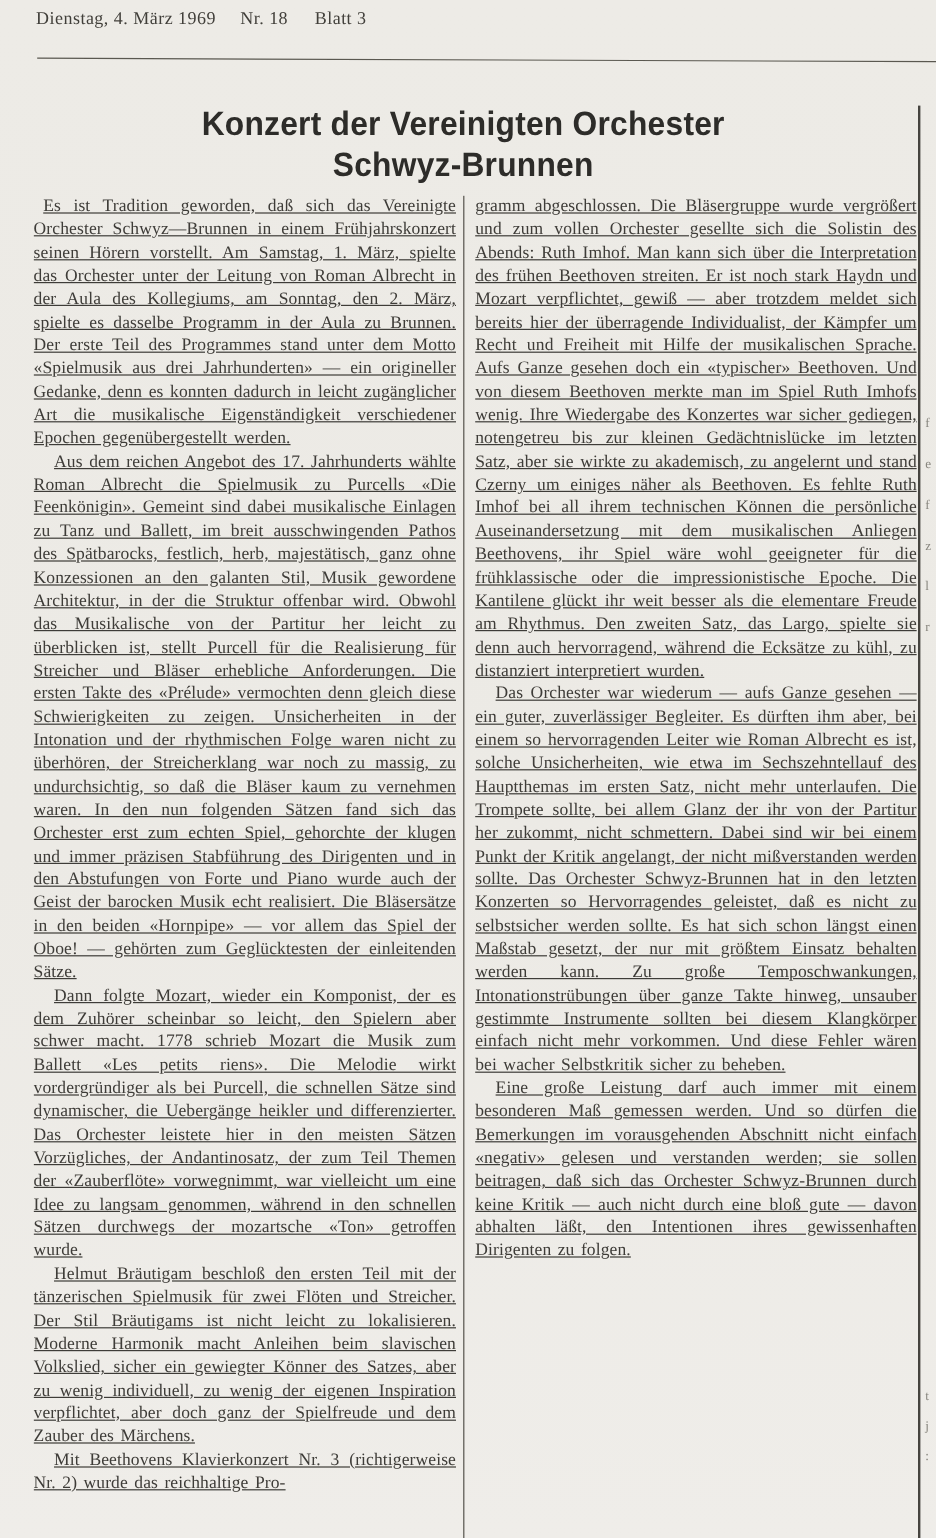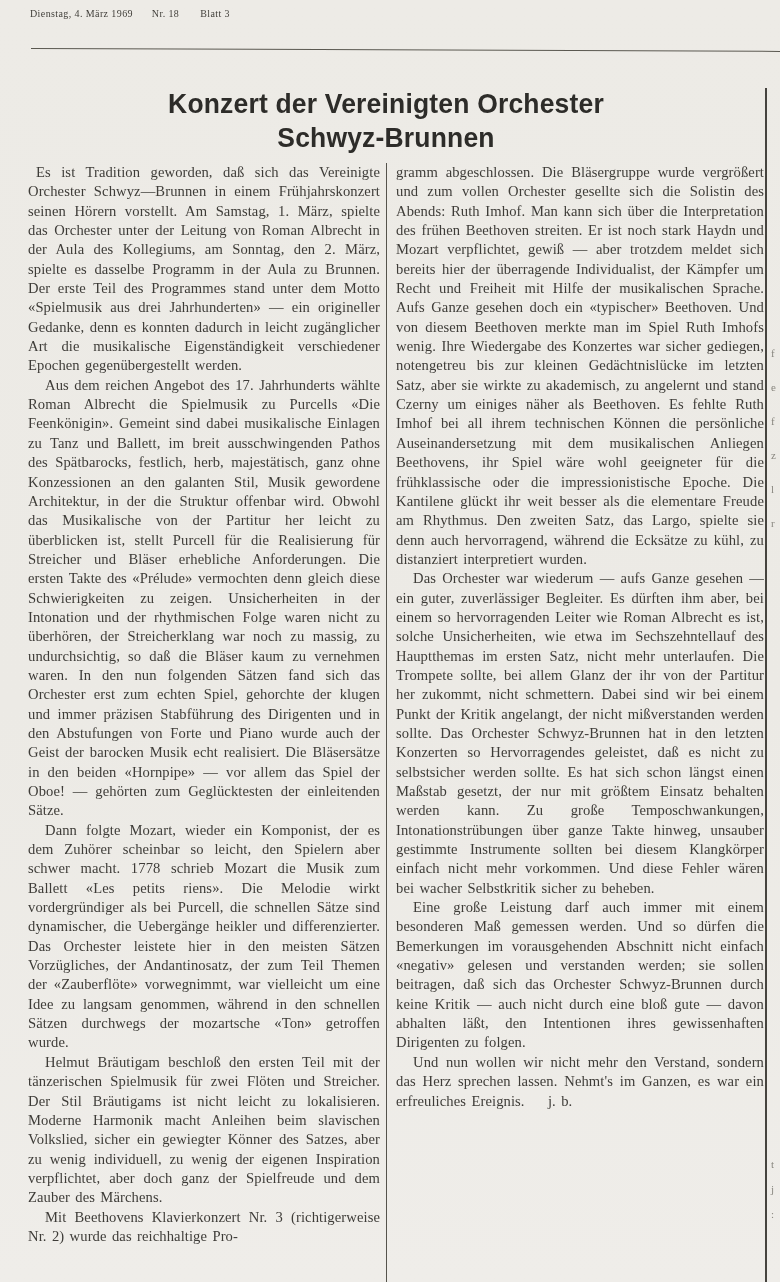--- a/index.html
+++ b/index.html
@@ -11,21 +11,21 @@
   .page {
     position: relative;
     width: 780px; height: 1282px;
     overflow: hidden;
     background: linear-gradient(180deg, #edebe6 0%, #eceae5 55%, #efede9 100%);
     color: #3e3c38;
   }
   
   .masthead {
     position: absolute; top: 8px; left: 30px;
-    font-size: 10px; letter-spacing: 0.4px;
+    font-size: 15px; letter-spacing: 0.4px;
     color: #413f3a; white-space: nowrap;
   }
   .masthead .issue { margin-left: 16px; }
   .masthead .sheet { margin-left: 18px; }
   .top-rule {
     position: absolute; top: 48px; left: 31px; right: -4px;
     height: 1.4px; background: #5a5850;
     transform: rotate(0.22deg); transform-origin: left center;
   }
   
@@ -47,20 +47,21 @@
   .col.left  { width: 352px; padding-right: 6px; }
   .col.right { flex: 1; padding-left: 9px; }
   .col-divider {
     width: 1px; background: #55534c; flex: 0 0 1px;
   }
   .col p {
     margin: 0; text-indent: 17px;
     font-size: 14.6px; line-height: 19.35px;
     word-spacing: 1.6px; letter-spacing: 0.1px;
     color: #3e3c38;
+    text-decoration: underline;
   }
   .col p.first { text-indent: 8px; }
   .col p.cont  { text-indent: 0; }
   .sig { margin-left: 1.6em; white-space: nowrap; }
   
   .right-rule {
     position: absolute; left: 765px; top: 88px; bottom: 0;
     width: 2px; background: #46443f;
   }
   .edge-marks {
@@ -98,21 +99,20 @@
       <p>Helmut Bräutigam beschloß den ersten Teil mit der tänzerischen Spielmusik für zwei Flöten und Streicher. Der Stil Bräutigams ist nicht leicht zu lokalisieren. Moderne Harmonik macht Anleihen beim slavischen Volkslied, sicher ein gewiegter Könner des Satzes, aber zu wenig individuell, zu wenig der eigenen Inspiration verpflichtet, aber doch ganz der Spielfreude und dem Zauber des Märchens.</p>
       <p>Mit Beethovens Klavierkonzert Nr. 3 (richtigerweise Nr. 2) wurde das reichhaltige Pro-</p>
     </div>
 
     <div class="col-divider"></div>
 
     <div class="col right">
       <p class="cont">gramm abgeschlossen. Die Bläsergruppe wurde vergrößert und zum vollen Orchester gesellte sich die Solistin des Abends: Ruth Imhof. Man kann sich über die Interpretation des frühen Beethoven streiten. Er ist noch stark Haydn und Mozart verpflichtet, gewiß — aber trotzdem meldet sich bereits hier der überragende Individualist, der Kämpfer um Recht und Freiheit mit Hilfe der musikalischen Sprache. Aufs Ganze gesehen doch ein «typischer» Beethoven. Und von diesem Beethoven merkte man im Spiel Ruth Imhofs wenig. Ihre Wiedergabe des Konzertes war sicher gediegen, notengetreu bis zur kleinen Gedächtnislücke im letzten Satz, aber sie wirkte zu akademisch, zu angelernt und stand Czerny um einiges näher als Beethoven. Es fehlte Ruth Imhof bei all ihrem technischen Können die persönliche Auseinandersetzung mit dem musikalischen Anliegen Beethovens, ihr Spiel wäre wohl geeigneter für die frühklassische oder die impressionistische Epoche. Die Kantilene glückt ihr weit besser als die elementare Freude am Rhythmus. Den zweiten Satz, das Largo, spielte sie denn auch hervorragend, während die Ecksätze zu kühl, zu distanziert interpretiert wurden.</p>
       <p>Das Orchester war wiederum — aufs Ganze gesehen — ein guter, zuverlässiger Begleiter. Es dürften ihm aber, bei einem so hervorragenden Leiter wie Roman Albrecht es ist, solche Unsicherheiten, wie etwa im Sechszehntellauf des Hauptthemas im ersten Satz, nicht mehr unterlaufen. Die Trompete sollte, bei allem Glanz der ihr von der Partitur her zukommt, nicht schmettern. Dabei sind wir bei einem Punkt der Kritik angelangt, der nicht mißverstanden werden sollte. Das Orchester Schwyz-Brunnen hat in den letzten Konzerten so Hervorragendes geleistet, daß es nicht zu selbstsicher werden sollte. Es hat sich schon längst einen Maßstab gesetzt, der nur mit größtem Einsatz behalten werden kann. Zu große Temposchwankungen, Intonationstrübungen über ganze Takte hinweg, unsauber gestimmte Instrumente sollten bei diesem Klangkörper einfach nicht mehr vorkommen. Und diese Fehler wären bei wacher Selbstkritik sicher zu beheben.</p>
       <p>Eine große Leistung darf auch immer mit einem besonderen Maß gemessen werden. Und so dürfen die Bemerkungen im vorausgehenden Abschnitt nicht einfach «negativ» gelesen und verstanden werden; sie sollen beitragen, daß sich das Orchester Schwyz-Brunnen durch keine Kritik — auch nicht durch eine bloß gute — davon abhalten läßt, den Intentionen ihres gewissenhaften Dirigenten zu folgen.</p>
-      <p><span>Und nun wollen wir nicht mehr den Verstand, sondern das Herz sprechen lassen. Nehmt's im Ganzen, es war ein erfreuliches Ereignis.</span><span class="sig">j. b.</span></p>
     </div>
 
   </main>
 
   <div class="right-rule"></div>
   <div class="edge-marks upper">f
 e
 f
 z
 l

